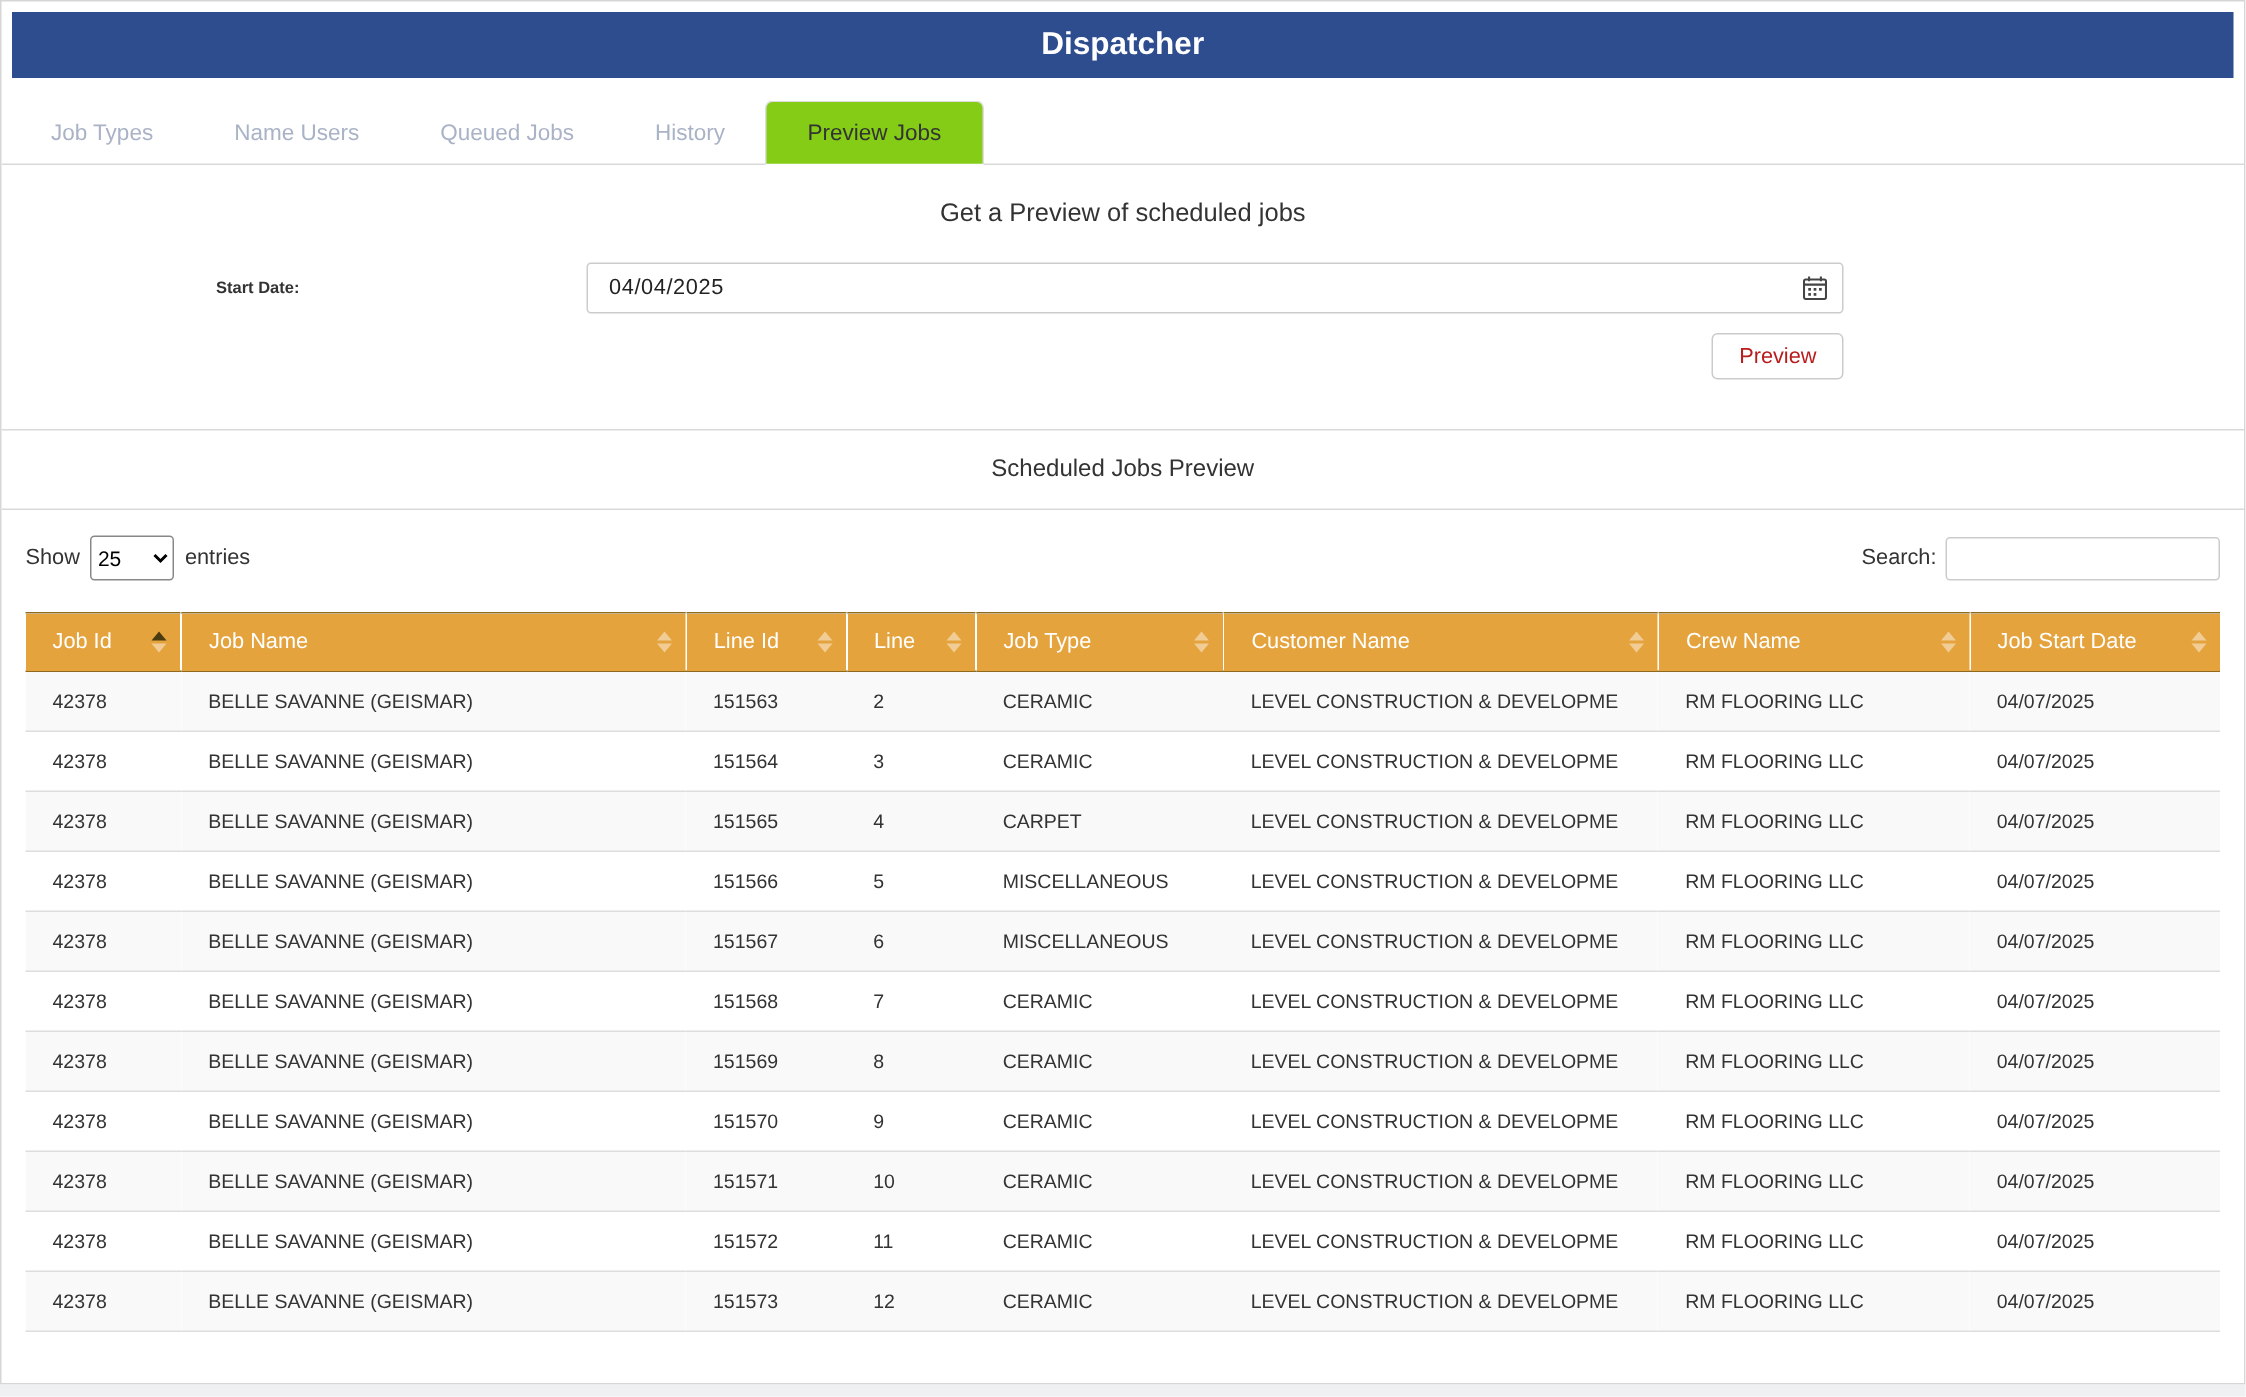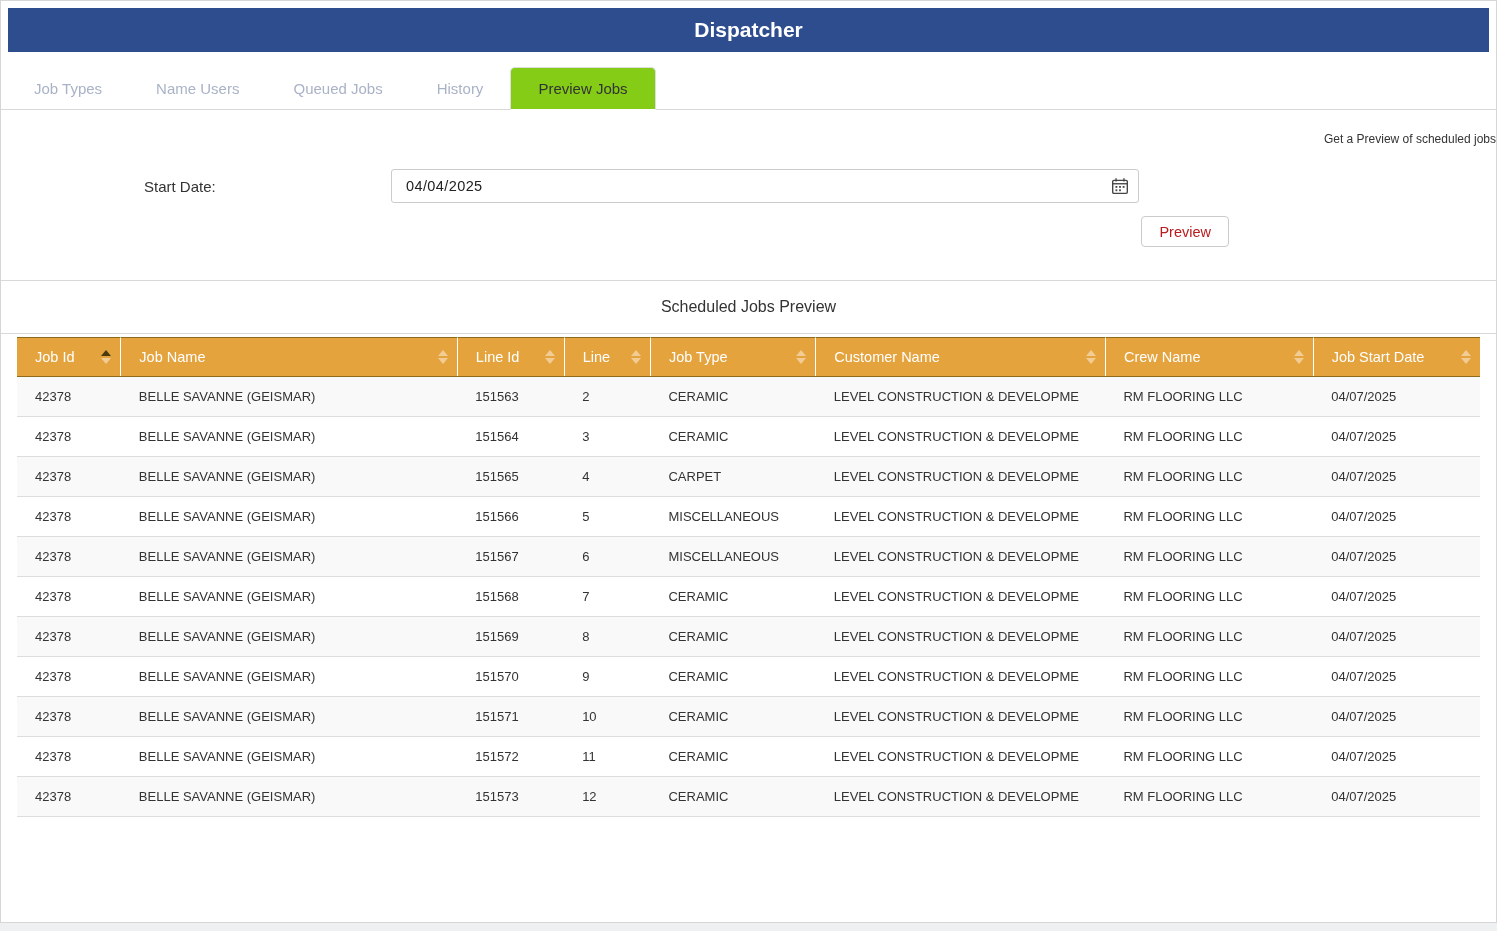--- a/index.html
+++ b/index.html
@@ -57,32 +57,32 @@
     border-bottom: 1px solid #fff;
     border-radius: 5px 5px 0 0;
     color: #333;
     margin-bottom: -1px;
   }
   .form-section {
     border-bottom: 1px solid #d9d9d9;
     padding: 14px 0 33px;
   }
   .section-heading {
-    text-align: right;
-    font-size: 12px;
+    text-align: center;
+    font-size: 17px;
     padding: 8px 0 10px;
     color: #333;
   }
   .form-row {
     display: flex;
     align-items: center;
     margin: 13px 0 0 143px;
   }
-  .form-row > label { width: 247px; font-size: 15px; }
-  .date-field { position: relative; width: 748px; }
+  .form-row > label { width: 247px; font-size: 11px; font-weight: bold; }
+  .date-field { position: relative; width: 838px; }
   .date-field input {
     width: 100%;
     height: 34px;
     border: 1px solid #ccc;
     border-radius: 3px;
     padding: 0 36px 0 14px;
     font-size: 14.5px;
     font-family: inherit;
     color: #222;
     letter-spacing: 0.4px;
@@ -146,21 +146,21 @@
     height: 29px;
     border: 1px solid #ccc;
     border-radius: 3px;
     outline: none;
     font-family: inherit;
     padding: 0 8px;
   }
   table.jobs {
     width: 100%;
     border-collapse: collapse;
-    margin-top: 3px;
+    margin-top: 21px;
     table-layout: fixed;
   }
   table.jobs thead th {
     background: var(--orange);
     color: #fff;
     font-weight: 400;
     font-size: 14.5px;
     text-align: left;
     padding: 11px 26px 11px 18px;
     border-top: 1px solid var(--hdr-border);
@@ -249,20 +249,31 @@
     <div class="form-actions">
       <button>Preview</button>
     </div>
   </section>
 
   <div class="table-heading-bar">
     <span>Scheduled Jobs Preview</span>
   </div>
 
   <div class="table-wrap">
+    <div class="controls">
+      <div class="length-ctl">
+        <span>Show</span>
+        <select id="pageSize"><option>25</option></select>
+        <span>entries</span>
+      </div>
+      <div class="search-ctl">
+        <label>Search:</label>
+        <input type="text" value="" style="">
+      </div>
+    </div>
 
     <table class="jobs">
       <colgroup id="cols">
           <col style="width: 7.1%;">
           <col style="width: 23%;">
           <col style="width: 7.3%;">
           <col style="width: 5.9%;">
           <col style="width: 11.3%;">
           <col style="width: 19.8%;">
           <col style="width: 14.2%;">

